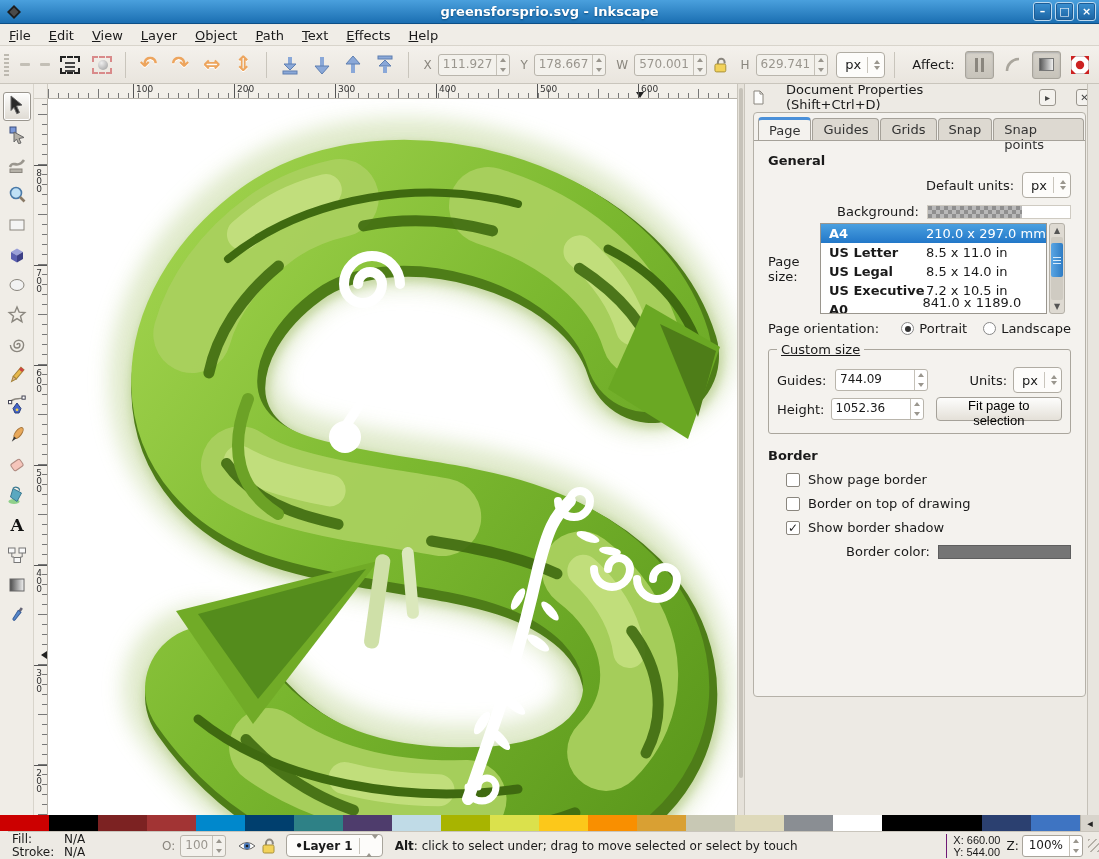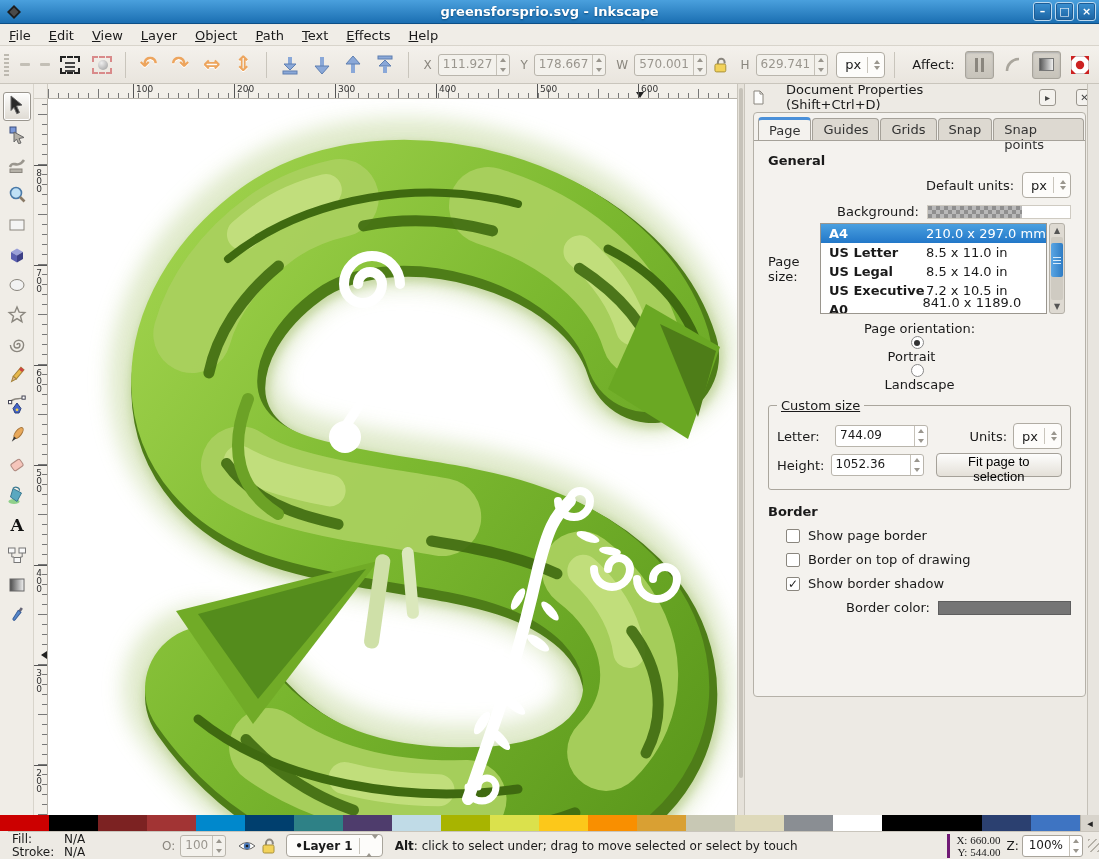--- a/index.html
+++ b/index.html
@@ -126,21 +126,21 @@
   .lrow .c1 { width:105px; padding-left:8px;font-weight:bold; }
   .lrow.sel { background:linear-gradient(#4aa0e0,#2277c8); color:#fff; }
   .lscroll { width:16px; height:91px; margin-left:2px; border:1px solid #b5b1a8; border-radius:3px;
     background:#dedad2; display:flex; flex-direction:column; align-items:center; }
   .lscroll .sb { height:13px; width:100%; display:flex; align-items:center; justify-content:center; font-size:8px; color:#555; }
   .lscroll .strack { flex:1; width:12px; background:#cfcbc2; border-radius:2px; position:relative; }
   .lscroll .sthumb { position:absolute; top:6px; left:0; width:12px; height:34px; border-radius:2px;
     background:linear-gradient(90deg,#5aa6e4,#2e7cc4); display:flex; flex-direction:column; gap:2px;
     align-items:center; justify-content:center; }
   .lscroll .sthumb i { width:8px; height:1px; background:#d8ecfb; }
-  .orow { display:flex; align-items:center; margin:7px 0 6px;flex-direction:column; }
+  .orow { display:flex; align-items:center; margin:7px 0 6px; }
   .radio { width:13px; height:13px; border:1px solid #888; border-radius:50%; background:#fff;
     display:inline-flex; align-items:center; justify-content:center; margin-right:5px; }
   .radio.checked::after { content:""; width:6px; height:6px; border-radius:50%; background:#333; }
   fieldset.custom { border:1px solid #aaa69d; border-radius:3px; padding:6px 8px 8px; margin:2px 0 0; }
   fieldset.custom legend { padding:0 4px; font-size:13px;text-decoration:underline; }
   .frow { display:flex; align-items:center; gap:6px; margin:4px 0; }
   .frow .flabel { width:52px; }
   .fitbtn { height:24px; padding:0 9px; border:1px solid #a5a199; border-radius:4px;
     background:linear-gradient(#fdfdfc,#e4e0d8); font-size:13px; }
   .cbrow { display:flex; align-items:center; gap:8px; margin:9px 0 9px 18px; }
@@ -159,22 +159,22 @@
   
   .statusbar { position:absolute; left:8px; top:831px; width:1099px; height:28px; background:#edeae4;
     border-top:1px solid #c9c5bc; display:flex; align-items:center; font-size:12px; }
   .fs { width:148px; display:grid; grid-template-columns:52px auto; line-height:13px; padding-left:4px; }
   .ostat { display:flex; align-items:center; gap:3px; }
   .ostat .spin .val { min-width:26px; }
   .sicon { width:22px; display:flex; justify-content:center; }
   .layercombo { display:flex; align-items:center; height:23px; background:#fdfcfa; border:1px solid #a8a49b;
     border-radius:4px; padding:0 4px 0 8px; gap:6px; margin:0 6px; font-weight:bold;text-align:center; }
   .hint { flex:1; padding-left:6px; white-space:nowrap; overflow:hidden; }
-  .xy { font-family:Liberation Serif, serif; font-size:11px; line-height:12px; text-align:right;
-    border-left:3px solid #701a75; padding:0 6px; }
+  .xy { font-family:Liberation Sans, sans-serif; font-size:11px; line-height:12px; text-align:center;
+    border-left:1px solid #701a75; padding:0 6px; }
   .zwrap { display:flex; align-items:center; gap:3px; padding-right:4px; }
   .zspin { display:flex; height:22px; border:1px solid #a8a49b; border-radius:3px; background:#fff; }
   .zspin .val { padding:2px 6px; min-width:40px; font-size:12px; }
   .rgrip { width:13px; height:13px; margin:0 2px;
     background:repeating-linear-gradient(135deg,#b5b1a8 0 2px,transparent 2px 5px); }
 </style>
 </head>
 <body>
 
 <div class="titlebar">
@@ -661,21 +661,21 @@
         <span style="flex:1"></span>
         <span class="radio checked"></span>
         <span style="margin-right:16px">Portrait</span>
         <span class="radio"></span>
         <span>Landscape</span>
       </div>
 
       <fieldset class="custom">
         <legend>Custom size</legend>
         <div class="frow">
-          <span class="flabel">Letter:</span>
+          <span class="flabel">Guides:</span>
           <div class="spin" style="background:#fff">
             <span class="val" style="color:#1a1a1a;min-width:78px">744.09</span>
             <div class="col">
                 <span>
                   <i class="t-up"></i>
                 </span>
                 <span>
                   <i class="t-dn"></i>
                 </span>
               </div>

